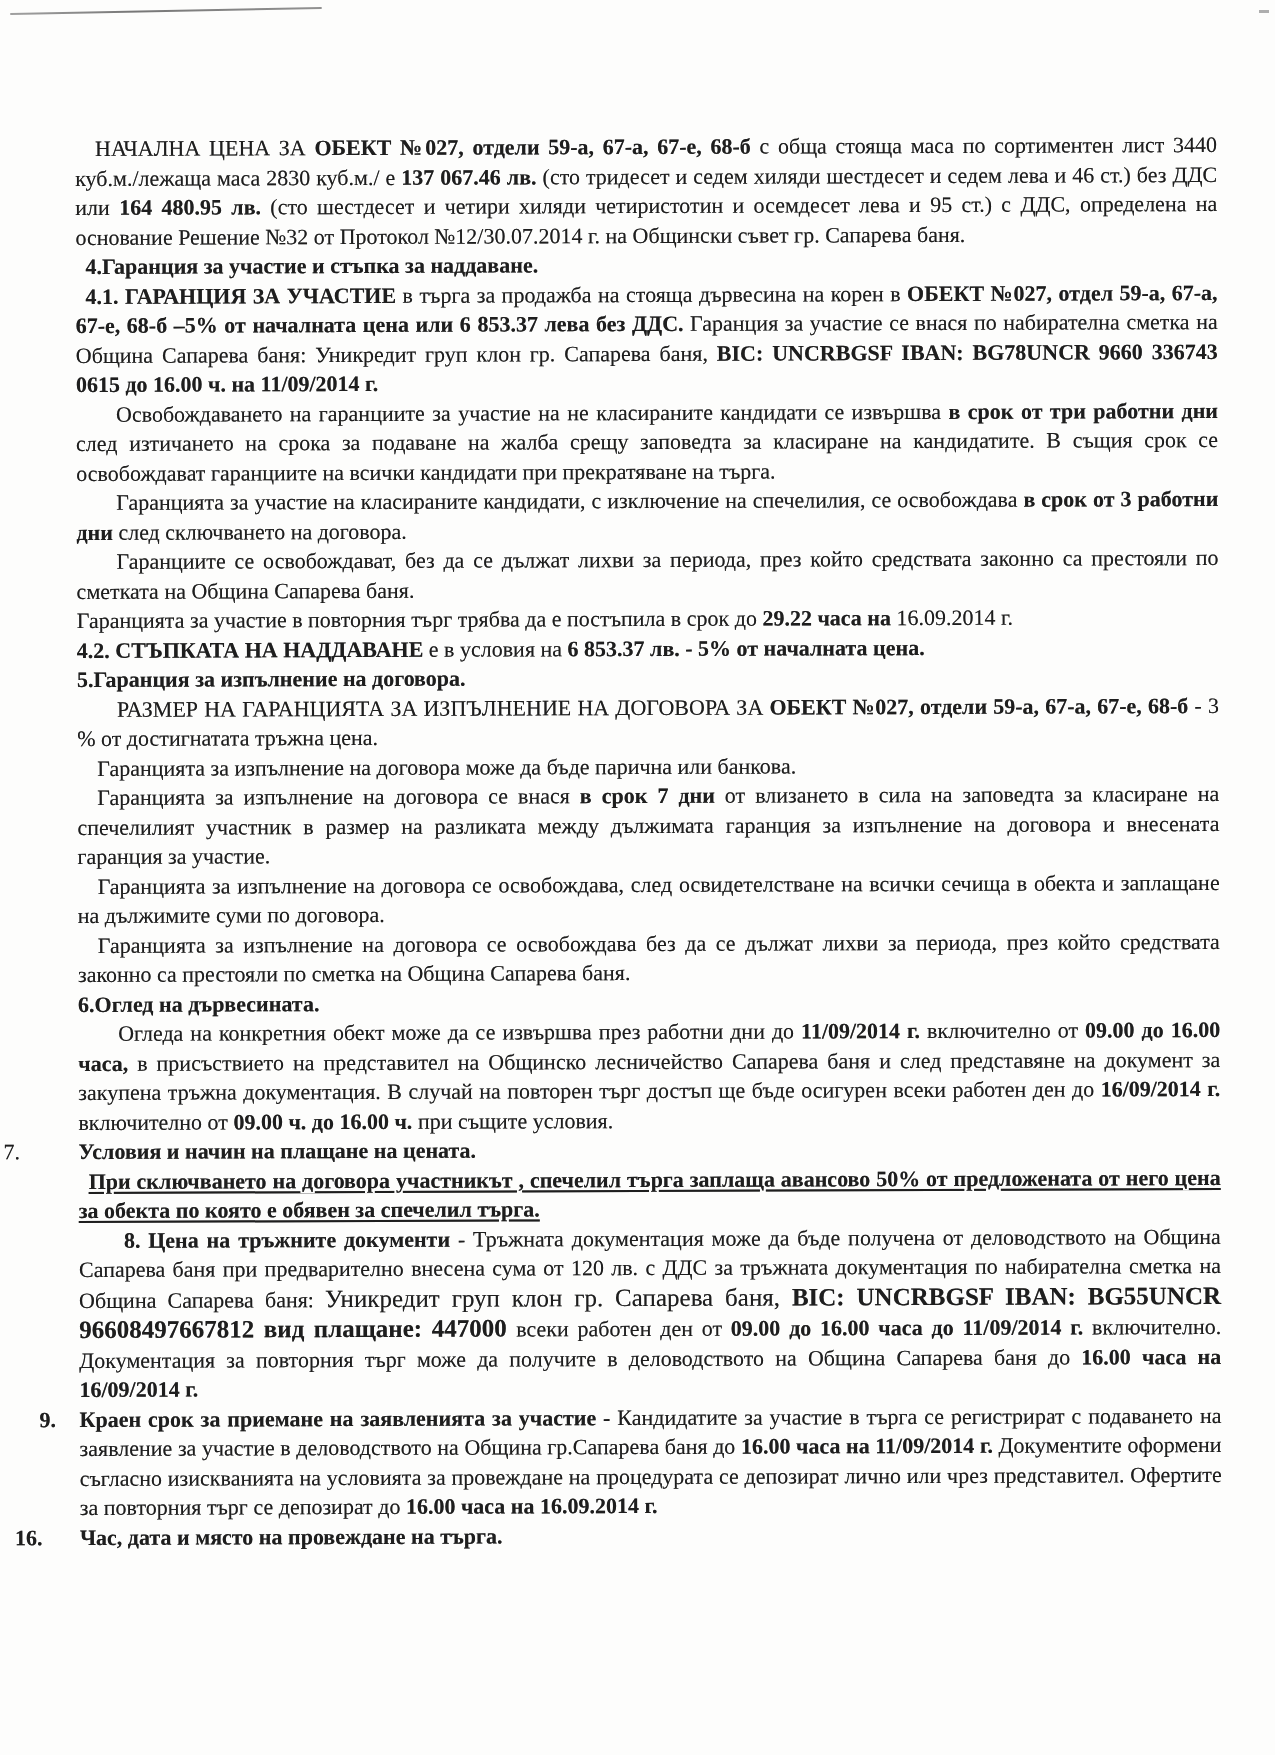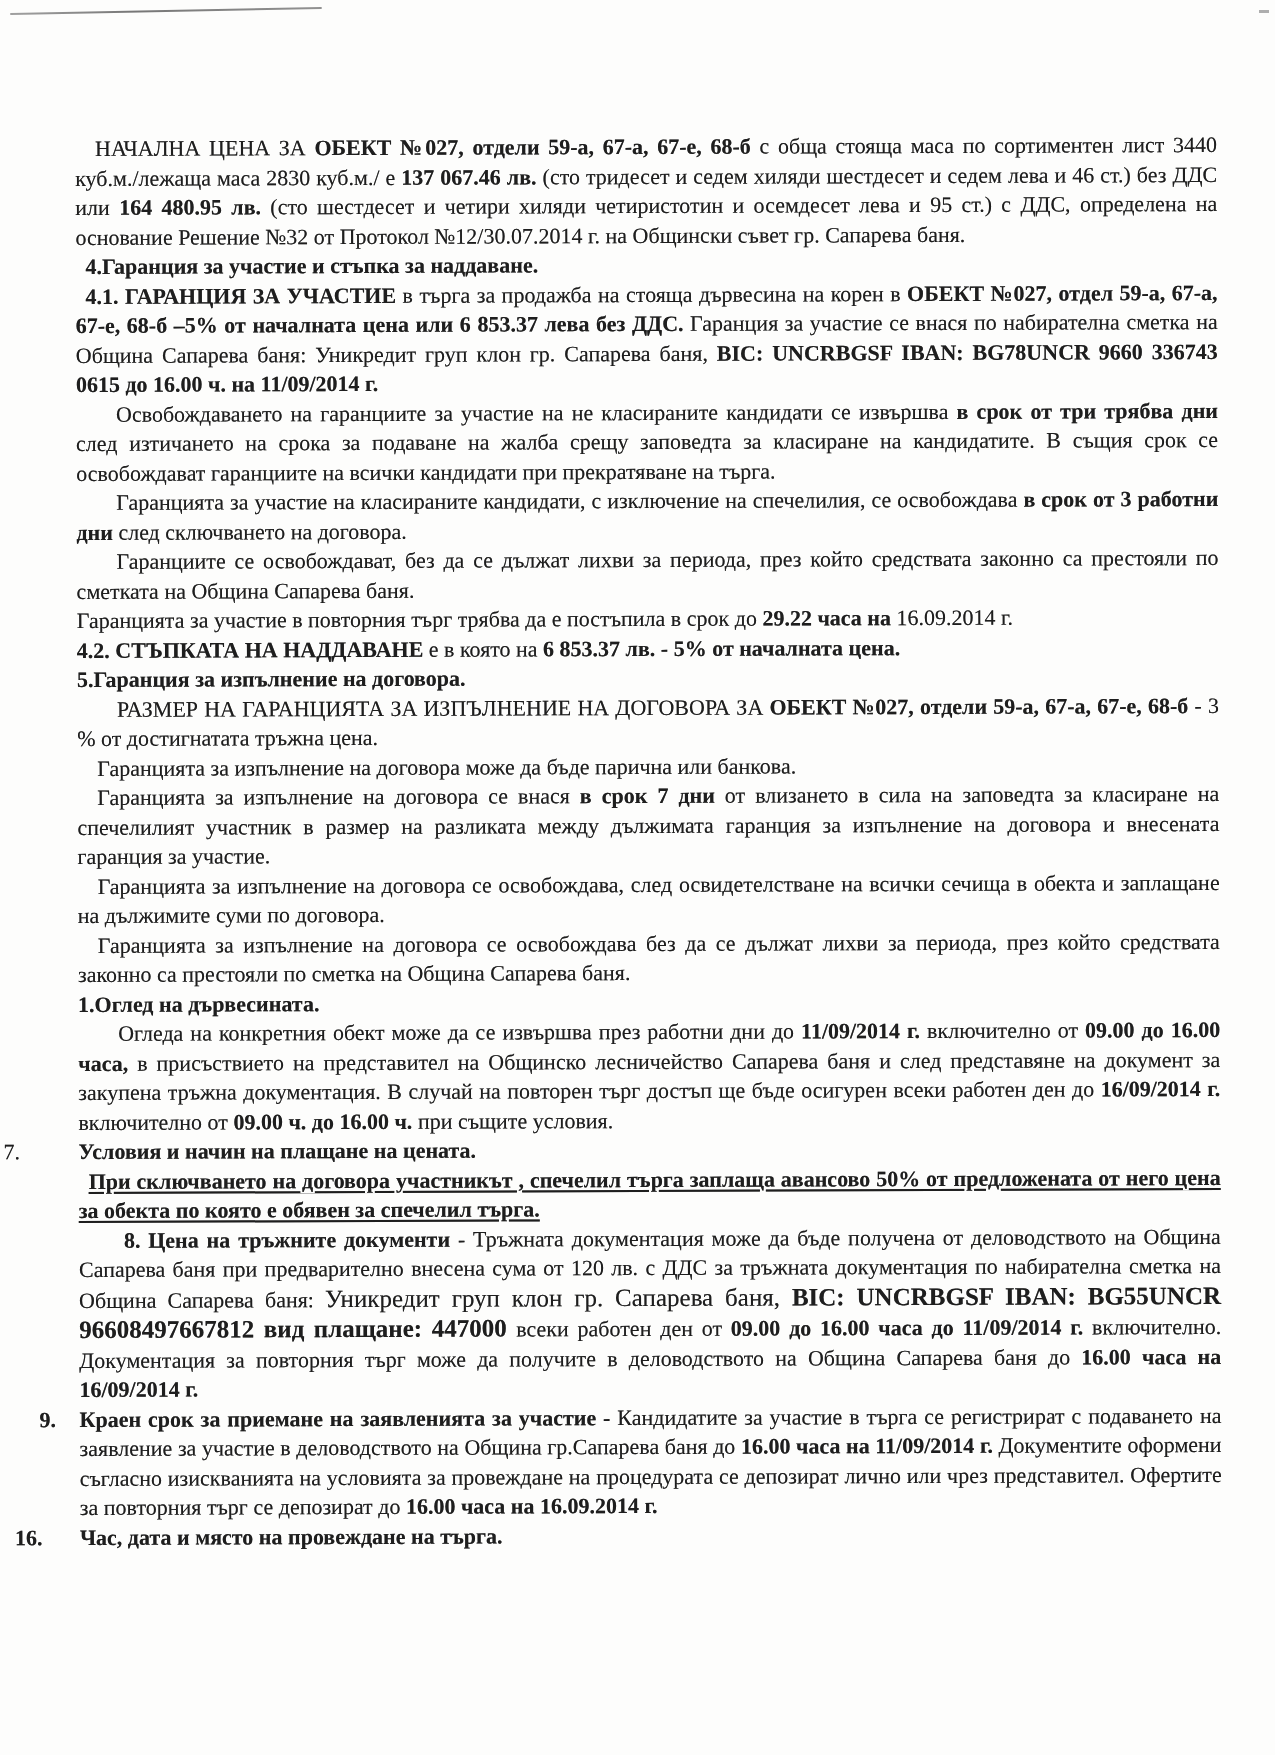--- a/index.html
+++ b/index.html
@@ -62,32 +62,32 @@
 </head>
 <body>
 
 <div class="page">
   <div class="scan-line"></div>
   <div class="scan-dash"></div>
   <div class="doc">
       <p class="i20"><span>НАЧАЛНА ЦЕНА ЗА </span><span class="b">ОБЕКТ №027, отдели 59-а, 67-а, 67-е, 68-б </span><span>с обща стояща маса по сортиментен лист 3440 куб.м./лежаща маса 2830 куб.м./  е  </span><span class="b">137 067.46 лв. </span><span>(сто тридесет и седем хиляди шестдесет и седем лева и 46 ст.) без ДДС   или   </span><span class="b">164 480.95 лв. </span><span>(сто шестдесет и четири хиляди четиристотин и осемдесет лева и 95 ст.) с ДДС, определена на основание Решение №32 от Протокол №12/30.07.2014 г. на Общински съвет гр. Сапарева баня.</span></p>
       <p class="i10"><span class="b">4.Гаранция за участие и стъпка  за наддаване.</span></p>
       <p class="i10"><span class="b">4.1.  ГАРАНЦИЯ ЗА  УЧАСТИЕ </span><span>в търга за продажба на стояща дървесина на корен в  </span><span class="b">ОБЕКТ №027, отдел 59-а, 67-а, 67-е, 68-б –5% от началната цена или 6 853.37 лева без ДДС. </span><span>Гаранция за участие се внася  по  набирателна сметка на Община Сапарева баня: Уникредит груп клон гр. Сапарева баня, </span><span class="b">BIC: UNCRBGSF  IBAN: BG78UNCR 9660 336743 0615  до 16.00 ч. на 11/09/2014 г.</span></p>
-      <p class="i40"><span>Освобождаването на гаранциите за участие на не класираните кандидати се извършва </span><span class="b">в срок от три трябва дни </span><span>след изтичането на срока за подаване на жалба срещу заповедта за класиране на кандидатите. В същия срок се освобождават  гаранциите на всички кандидати при прекратяване на търга.</span></p>
+      <p class="i40"><span>Освобождаването на гаранциите за участие на не класираните кандидати се извършва </span><span class="b">в срок от три работни дни </span><span>след изтичането на срока за подаване на жалба срещу заповедта за класиране на кандидатите. В същия срок се освобождават  гаранциите на всички кандидати при прекратяване на търга.</span></p>
       <p class="i40"><span>Гаранцията за участие на класираните кандидати, с изключение на спечелилия, се освобождава </span><span class="b">в срок от 3 работни дни </span><span>след сключването на договора.</span></p>
       <p class="i40"><span>Гаранциите се освобождават, без да се дължат лихви за периода, през който средствата законно са престояли по сметката на Община Сапарева баня.</span></p>
       <p class="o15"><span>Гаранцията за участие в повторния търг трябва да е постъпила в срок до </span><span class="b">29.22 часа на </span><span>16.09.2014 г.</span></p>
-      <p class="o10"><span class="b">4.2. СТЪПКАТА НА НАДДАВАНЕ </span><span>е в която на </span><span class="b">6 853.37 лв. - 5% от началната цена.</span></p>
+      <p class="o10"><span class="b">4.2. СТЪПКАТА НА НАДДАВАНЕ </span><span>е в условия на </span><span class="b">6 853.37 лв. - 5% от началната цена.</span></p>
       <p class="o20"><span class="b">5.Гаранция за изпълнение на договора.</span></p>
       <p class="i40"><span>РАЗМЕР  НА ГАРАНЦИЯТА ЗА ИЗПЪЛНЕНИЕ НА ДОГОВОРА ЗА </span><span class="b">ОБЕКТ №027, отдели 59-а, 67-а, 67-е, 68-б </span><span>-  3 % от  достигнатата  тръжна цена.</span></p>
       <p class="i20"><span>Гаранцията за изпълнение на договора може да бъде парична или банкова.</span></p>
       <p class="i20"><span>Гаранцията за изпълнение на договора се внася </span><span class="b">в срок 7 дни </span><span>от влизането в сила на заповедта за класиране на спечелилият участник в размер на разликата между дължимата гаранция за изпълнение на договора и внесената гаранция за участие.</span></p>
       <p class="i20"><span>Гаранцията за изпълнение на договора се освобождава, след освидетелстване на всички сечища в обекта и заплащане на дължимите суми по договора.</span></p>
       <p class="i20"><span>Гаранцията за изпълнение на договора се освобождава без да се дължат лихви за периода, през който средствата законно са престояли по сметка на Община Сапарева баня.</span></p>
-      <p class="o20"><span class="b">1.Оглед на дървесината.</span></p>
+      <p class="o20"><span class="b">6.Оглед на дървесината.</span></p>
       <p class="i40"><span>Огледа на конкретния обект може да се извършва през работни дни  до </span><span class="b">11/09/2014 г. </span><span>включително от </span><span class="b">09.00 до 16.00 часа, </span><span>в присъствието на представител на Общинско лесничейство Сапарева баня и след представяне на документ за закупена тръжна документация. В случай на повторен търг достъп ще бъде осигурен всеки работен ден  до </span><span class="b">16/09/2014 г. </span><span>включително от </span><span class="b">09.00 ч. до 16.00 ч. </span><span>при същите условия.</span></p>
       <p class="hang7"><span class="num n75">7.</span><span class="b">Условия и начин на плащане на цената.</span></p>
       <p class="i10"><span class="b u">При сключването на договора участникът , спечелил търга заплаща авансово  50%  от предложената от него цена за обекта по която е обявен за спечелил търга.</span></p>
       <p class="o30 i45"><span class="b">8. Цена на тръжните документи  </span><span>- Тръжната документация може да бъде получена от деловодството на Община Сапарева баня при предварително внесена сума от 120 лв. с ДДС за тръжната документация по набирателна сметка на Община Сапарева баня: </span><span class="lg">Уникредит груп клон гр. Сапарева баня, </span><span class="b lg">BIC: UNCRBGSF  IBAN: BG55UNCR 96608497667812 вид плащане: 447000 </span><span> всеки работен ден от </span><span class="b">09.00 до 16.00 часа до 11/09/2014 г. </span><span>включително. Документация за повторния търг може да получите в деловодството на Община Сапарева баня до </span><span class="b">16.00 часа на 16/09/2014 г.</span></p>
       <p class="hang9"><span class="b num n40">9.</span><span class="b">Краен срок за приемане на заявленията за участие - </span><span>Кандидатите за участие в търга се регистрират с подаването на заявление за участие в деловодството  на Община гр.Сапарева баня до </span><span class="b">16.00 часа на 11/09/2014 г. </span><span>Документите оформени съгласно изискванията на условията за провеждане на процедурата се депозират лично или чрез представител. Офертите за повторния търг се депозират до </span><span class="b">16.00 часа на 16.09.2014 г.</span></p>
       <p class="hang10"><span class="b num n65">16.</span><span class="b">Час, дата и място на провеждане на търга.</span></p>
     </div>
 </div>
 
 </body></html>

